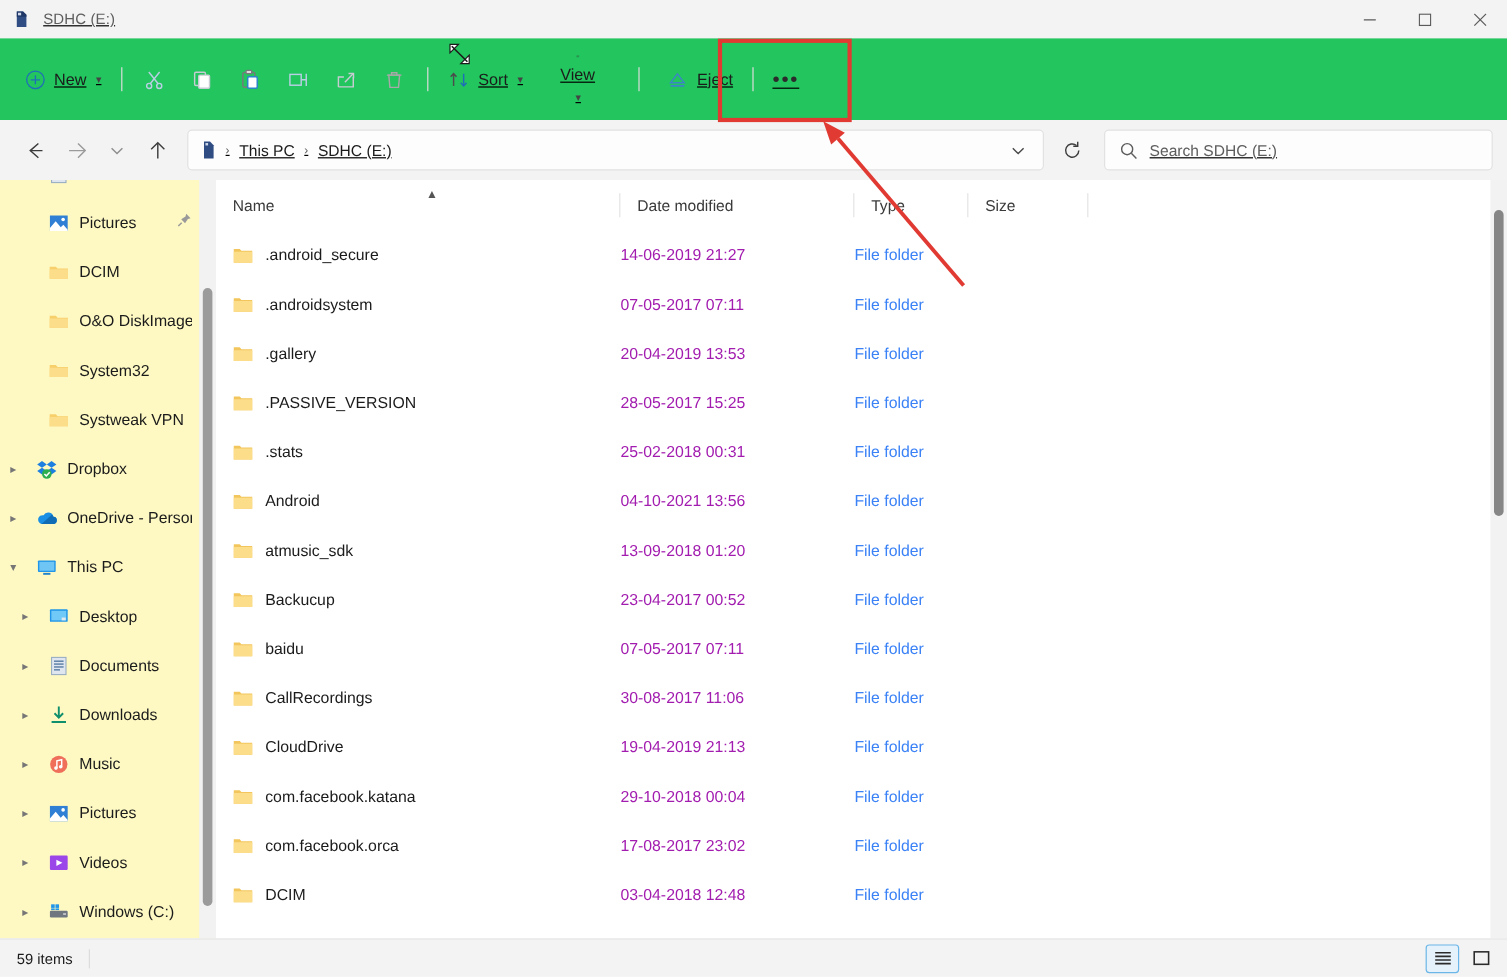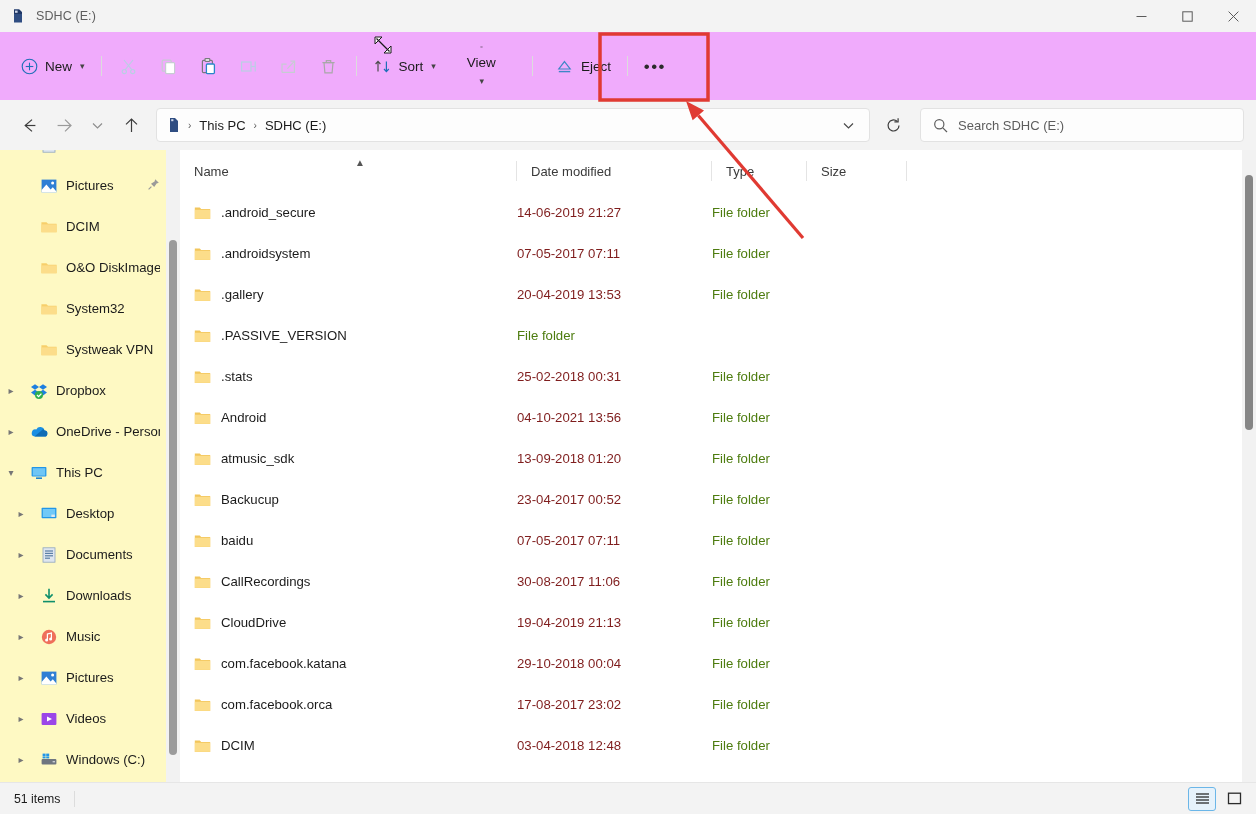--- a/index.html
+++ b/index.html
@@ -3,42 +3,42 @@
 <meta charset="utf-8">
 <style>
   * { box-sizing: border-box; margin: 0; padding: 0; }
   html, body {
     width: 1256px; height: 814px;
     font-family: "Liberation Sans", sans-serif;
     background: #ffffff;
     overflow: hidden;
     -webkit-font-smoothing: antialiased;
   }
-  .window { position: relative; width: 1256px; height: 814px; background: #f3f3f3; }
+  .window { position: relative; width: 1256px; height: 814px; background: #f3f3f3; text-decoration: underline; }
 
   
   .titlebar {
     height: 32px; display: flex; align-items: center;
     background: #f3f3f3; position: relative;
   }
   .title-icon { margin-left: 10px; width: 16px; height: 16px; display: block; }
   .title-text {
     margin-left: 10px; font-size: 12.5px; color: #5e5e5e; letter-spacing: .1px;
   }
   .win-controls { position: absolute; right: 0; top: 0; height: 32px; display: flex; }
   .win-btn {
     width: 46px; height: 32px; display: flex; align-items: center; justify-content: center;
     color: #4a4a4a;
   }
   .win-btn svg { display: block; }
 
   
   .cmdbar {
     height: 68px; display: flex; align-items: center;
-    padding-left: 12px; background: #f0abfc; position: relative;
+    padding-left: 12px; background: #22c55e; position: relative;
   }
   .cmd-item {
     height: 34px; display: flex; align-items: center; gap: 7px;
     padding: 0 9px; border-radius: 4px; color: #1b1b1b; font-size: 13.5px;
     white-space: nowrap;
   }
   .cmd-icononly { width: 40px; justify-content: center; padding: 0; }
   .cmd-sep { width: 1px; height: 20px; background: #dcdcdc; margin: 0 7px; }
   .chev { font-size: 9px; color: #444; margin-left: 1px; line-height: 1; }
   .cmd-label { font-size: 13.5px; color: #1b1b1b; }
@@ -124,22 +124,22 @@
   .col-type { width: 95px; }
   .col-size { width: 100px; }
 
   .rows { position: relative; }
   .row {
     display: flex; align-items: center; height: 41px;
     font-size: 13.2px; color: #1b1b1b;
   }
   .cell { height: 41px; display: flex; align-items: center; }
   .cell-name { width: 337px; padding-left: 14px; gap: 10px; }
-  .cell-date { width: 195px; color: #7f1d1d; }
-  .cell-type { width: 95px; color: #4d7c0f; }
+  .cell-date { width: 195px; color: #a21caf; }
+  .cell-type { width: 95px; color: #3b82f6; }
   .cell-size { width: 100px; color: #6b6b6b; }
   .folder-ico { width: 17px; min-width: 17px; height: 15px; display: block; }
 
   .main-scroll-track {
     position: absolute; right: 0; top: 0; bottom: 0; width: 14px; background: #f2f2f2;
   }
   .main-scroll-thumb {
     position: absolute; right: 3px; width: 8px; border-radius: 4px; background: #868686;
   }
 
@@ -591,20 +591,21 @@
             <div class="cell cell-size"></div>
           </div>
           <div class="row">
             <div class="cell cell-name">
               <span class="folder-ico"><svg width="17" height="15" viewBox="0 0 18 16">
                   <path d="M0.8 2.6h5.3l1.5 1.6h9.6v10.6H0.8z" fill="#f2c65c"></path>
                   <path d="M0.8 5.1h16.4v9.7H0.8z" fill="#fcdd8a"></path>
                 </svg></span>
               <span>.PASSIVE_VERSION</span>
             </div>
+            <div class="cell cell-date">28-05-2017 15:25</div>
             <div class="cell cell-type">File folder</div>
             <div class="cell cell-size"></div>
           </div>
           <div class="row">
             <div class="cell cell-name">
               <span class="folder-ico"><svg width="17" height="15" viewBox="0 0 18 16">
                   <path d="M0.8 2.6h5.3l1.5 1.6h9.6v10.6H0.8z" fill="#f2c65c"></path>
                   <path d="M0.8 5.1h16.4v9.7H0.8z" fill="#fcdd8a"></path>
                 </svg></span>
               <span>.stats</span>
@@ -722,21 +723,21 @@
             <div class="cell cell-size"></div>
           </div>
         </div>
 
       <div class="main-scroll-track"></div>
       <div class="main-scroll-thumb" style="top:25px;height:255px;"></div>
     </div>
   </div>
 
   <div class="statusbar">
-    <span class="status-text">51 items</span>
+    <span class="status-text">59 items</span>
     <span class="status-sep"></span>
     <div class="view-toggles">
       <div class="vt active">
         <svg width="15" height="13" viewBox="0 0 15 13">
           <line x1="1" y1="2" x2="14" y2="2" stroke="#2b2b2b" stroke-width="1.3"></line>
           <line x1="1" y1="5" x2="14" y2="5" stroke="#2b2b2b" stroke-width="1.3"></line>
           <line x1="1" y1="8" x2="14" y2="8" stroke="#2b2b2b" stroke-width="1.3"></line>
           <line x1="1" y1="11" x2="14" y2="11" stroke="#2b2b2b" stroke-width="1.3"></line>
         </svg>
       </div>

